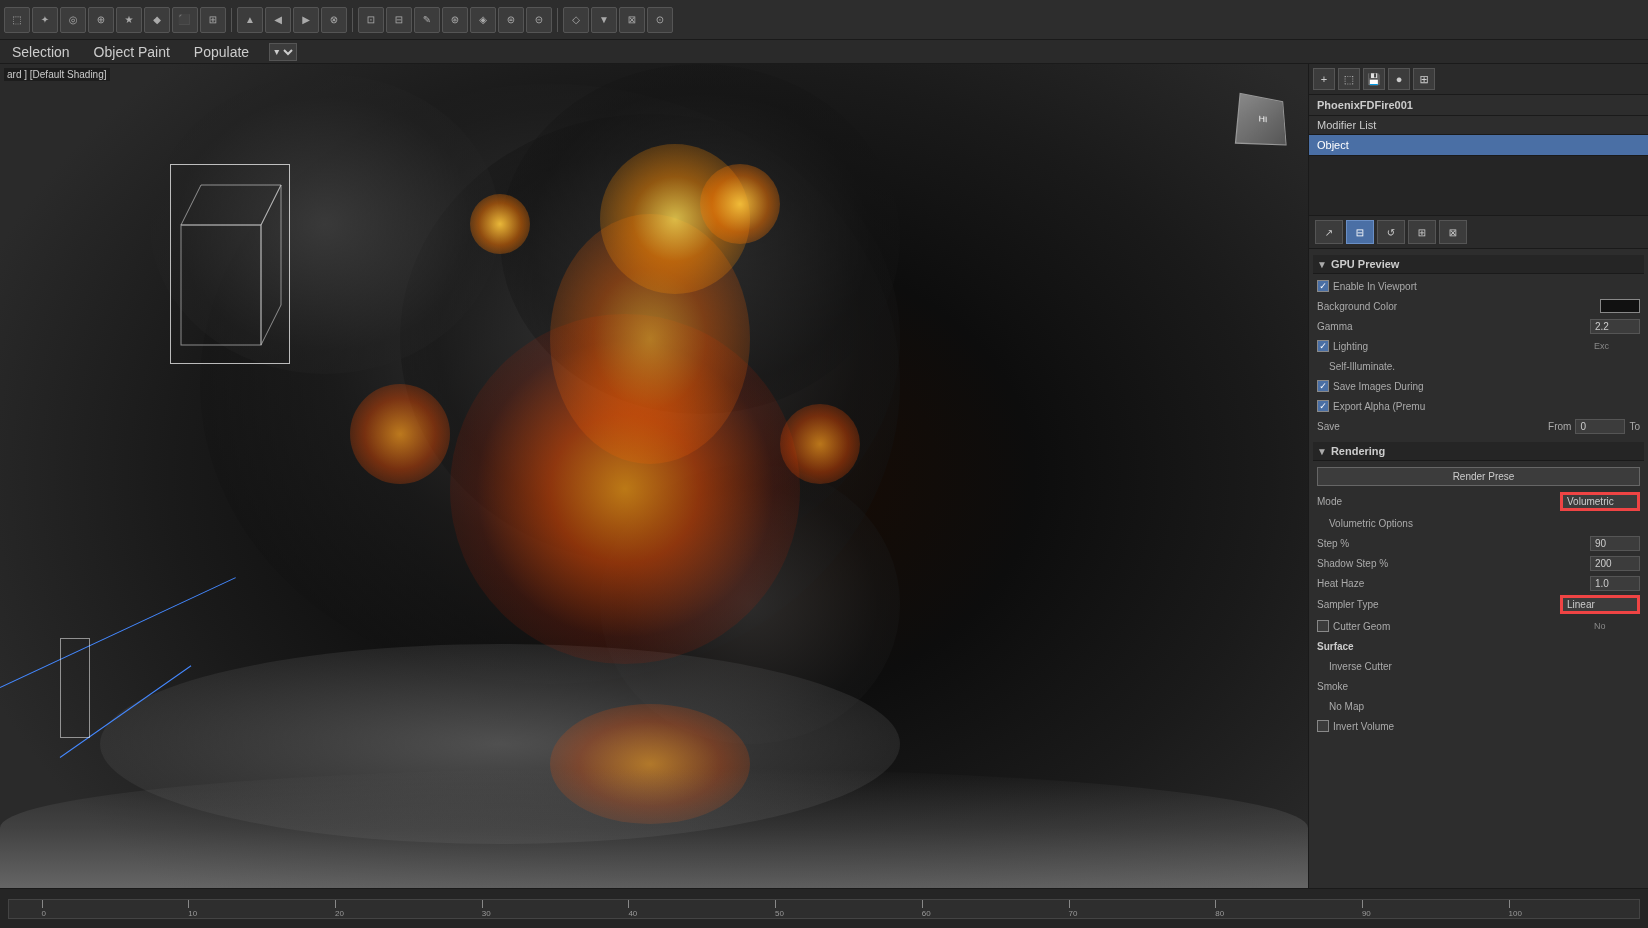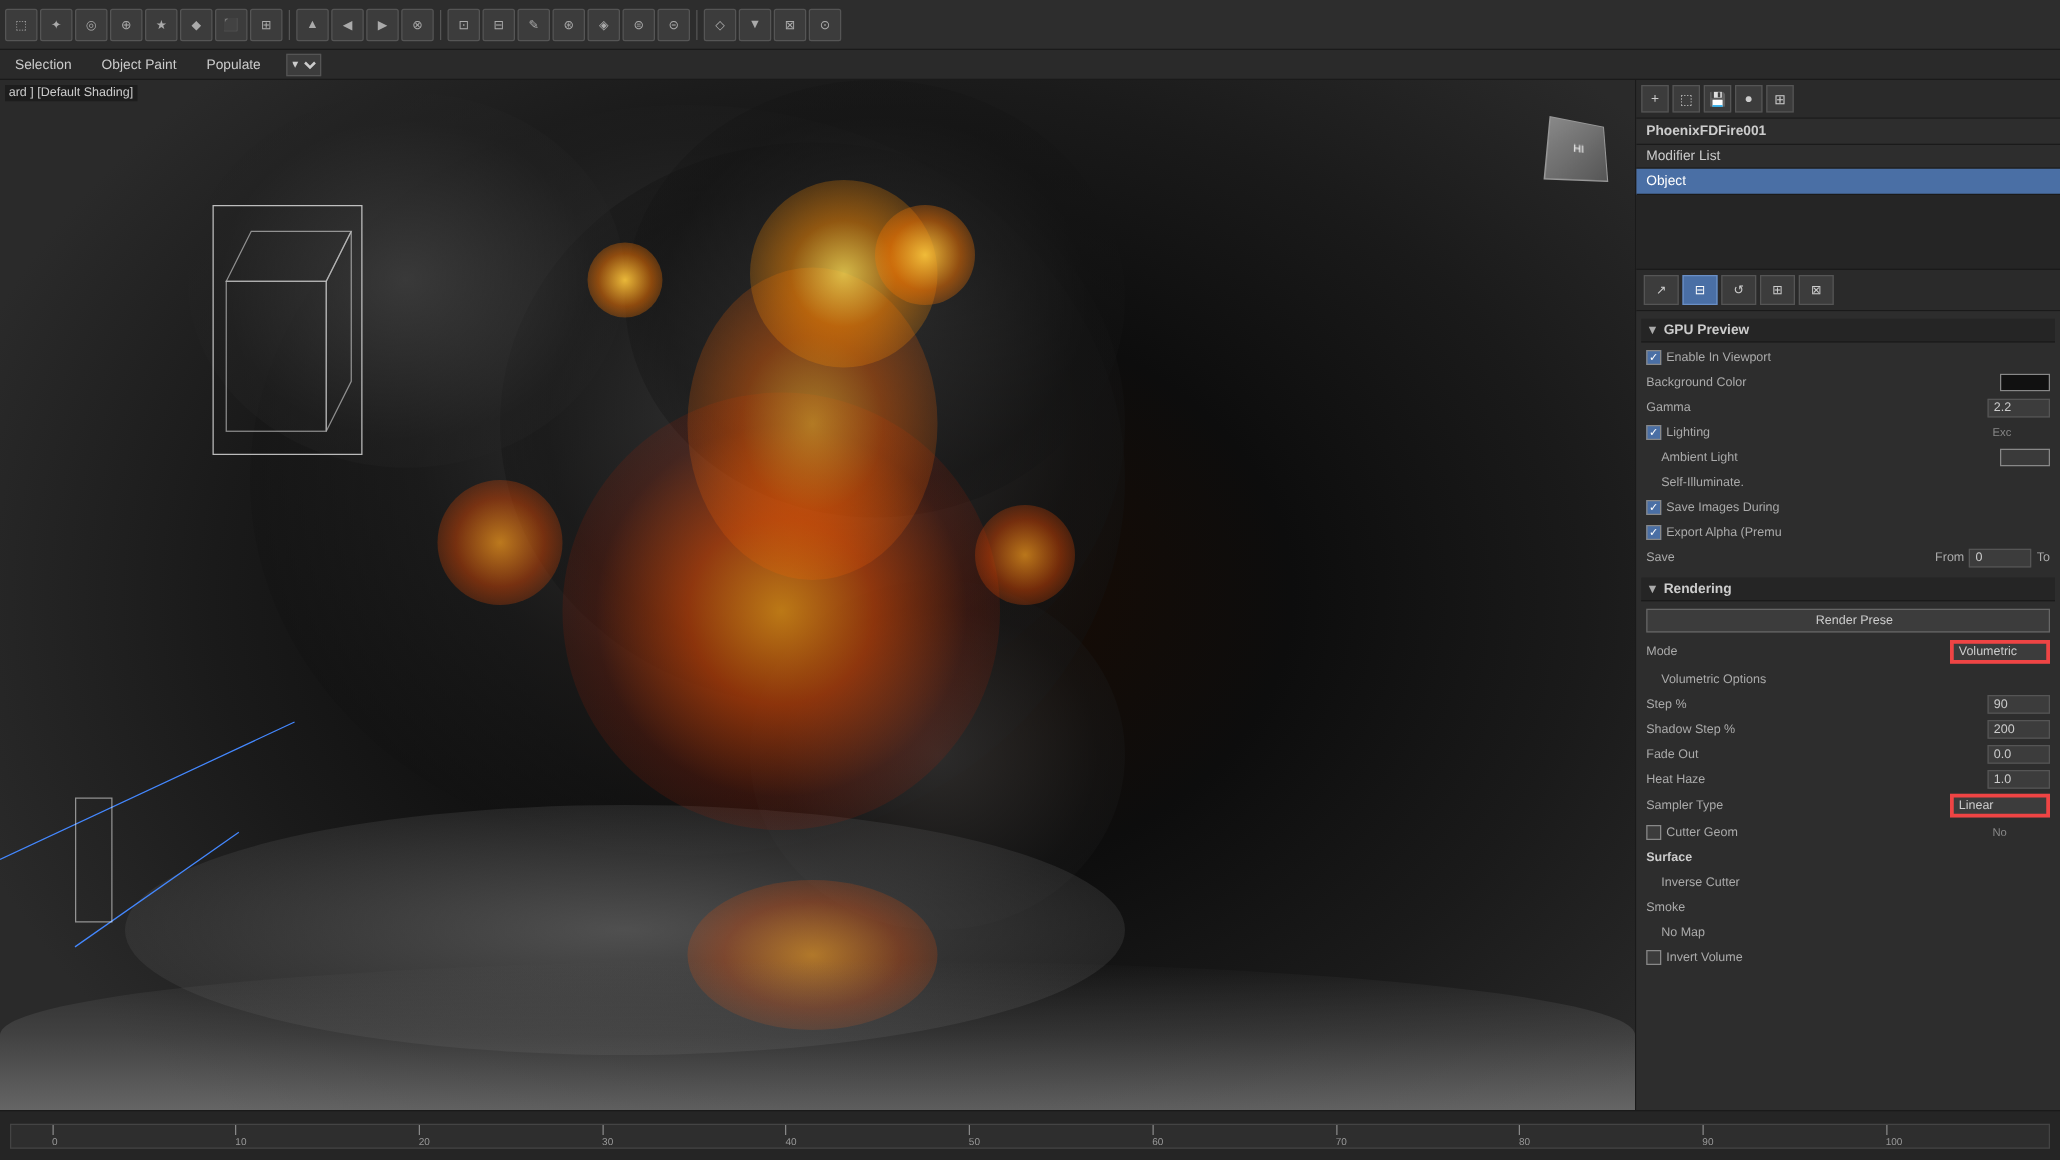--- a/index.html
+++ b/index.html
@@ -49,21 +49,21 @@
       width: 100%;
       height: 24px;
       background: #2a2a2a;
       display: flex;
       align-items: center;
       padding: 0 8px;
       gap: 16px;
       border-bottom: 1px solid #1a1a1a;
     }
     .menu-item {
-      font-size: 11px;
+      font-size: 14px;
       color: #cccccc;
       cursor: pointer;
       padding: 2px 4px;
       text-align: center;
     }
     .menu-dropdown {
       display: flex;
       align-items: center;
       gap: 2px;
     }
@@ -516,24 +516,20 @@
         <span class="prop-label">Gamma</span>
         <span class="prop-value">2.2</span>
       </div>
 
       <div class="prop-row">
         <div class="prop-checkbox checked">✓</div>
         <span class="prop-label">Lighting</span>
         <span class="prop-value" style="background:none;border:none;font-size:9px;color:#888;">Exc</span>
       </div>
 
-      <div class="prop-row prop-row-indent">
-        <span class="prop-label">Ambient Light</span>
-        <div class="prop-color-swatch" style="background:#3a3a3a;"></div>
-      </div>
 
       <div class="prop-row prop-row-indent">
         <span class="prop-label">Self-Illuminate.</span>
       </div>
 
       <div class="prop-row">
         <div class="prop-checkbox checked">✓</div>
         <span class="prop-label">Save Images During</span>
       </div>
 
@@ -570,24 +566,20 @@
       <div class="prop-row">
         <span class="prop-label">Step %</span>
         <span class="prop-value">90</span>
       </div>
 
       <div class="prop-row">
         <span class="prop-label">Shadow Step %</span>
         <span class="prop-value">200</span>
       </div>
 
-      <div class="prop-row">
-        <span class="prop-label">Fade Out</span>
-        <span class="prop-value">0.0</span>
-      </div>
 
       <div class="prop-row">
         <span class="prop-label">Heat Haze</span>
         <span class="prop-value">1.0</span>
       </div>
 
       <div class="prop-row">
         <span class="prop-label">Sampler Type</span>
         <span class="prop-value-text">Linear</span>
       </div>

